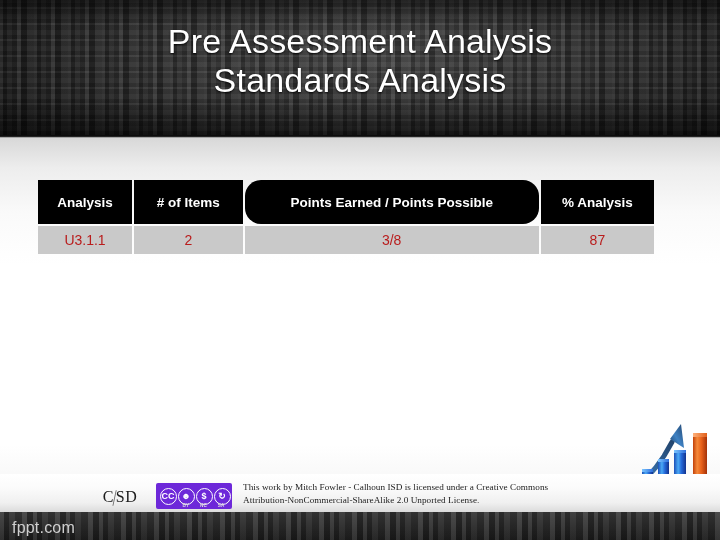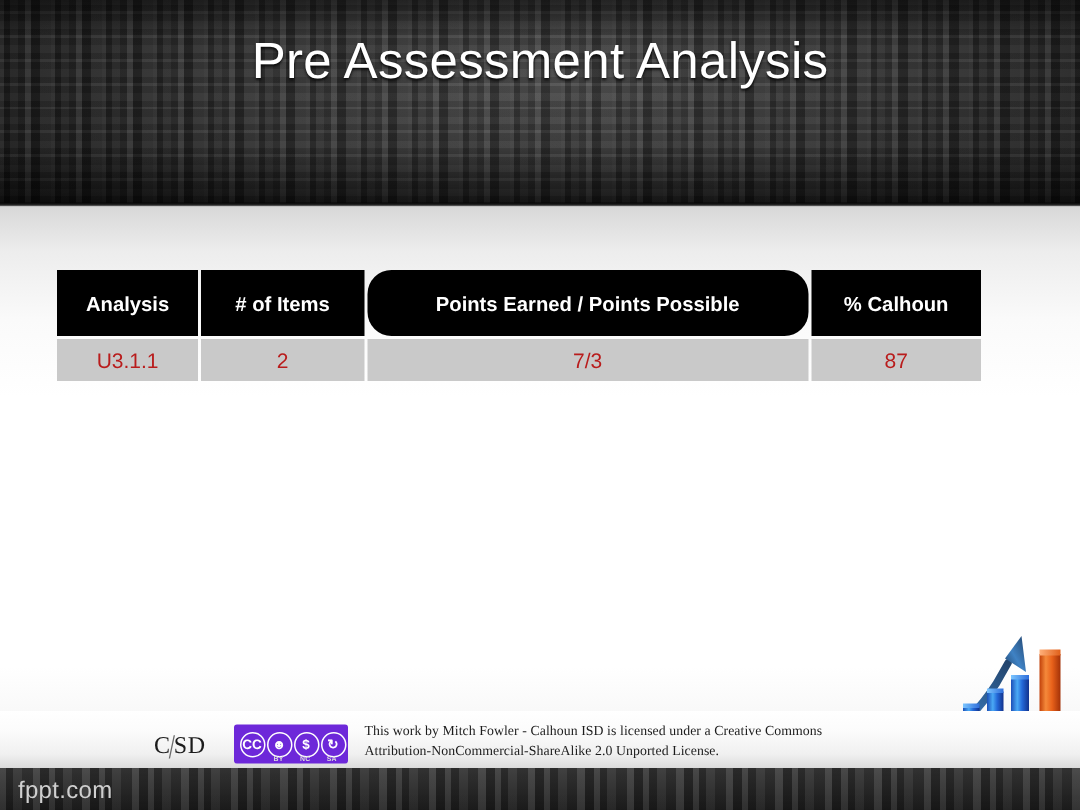--- a/index.html
+++ b/index.html
@@ -263,38 +263,39 @@
 <body>
 
 <div id="slide">
 
   <div class="top-band"></div>
   <div class="top-band-shade"></div>
   <div class="top-band-edge"></div>
 
   <div class="slide-title">
     <span class="ln">Pre Assessment Analysis</span>
+    <span class="ln">Standards Analysis</span>
   </div>
 
   <div class="body-area"></div>
 
   <table class="data-table">
     <thead>
       <tr>
         <th class="col-standard">Analysis</th>
         <th class="col-items"># of Items</th>
         <th class="col-points">Points Earned / Points Possible</th>
-        <th class="col-percent">% Calhoun</th>
+        <th class="col-percent">% Analysis</th>
       </tr>
     </thead>
     <tbody>
       <tr class="row-odd">
         <td>U3.1.1</td>
         <td>2</td>
-        <td>7/3</td>
+        <td>3/8</td>
         <td>87</td>
       </tr>
     </tbody>
   </table>
 
   <div class="growth-graphic">
     <svg width="134" height="112" viewBox="0 0 134 112" xmlns="http://www.w3.org/2000/svg">
       <defs>
         <linearGradient id="blueBar" x1="0" y1="0" x2="1" y2="0">
           <stop offset="0%" stop-color="#1b4fb8"></stop>

